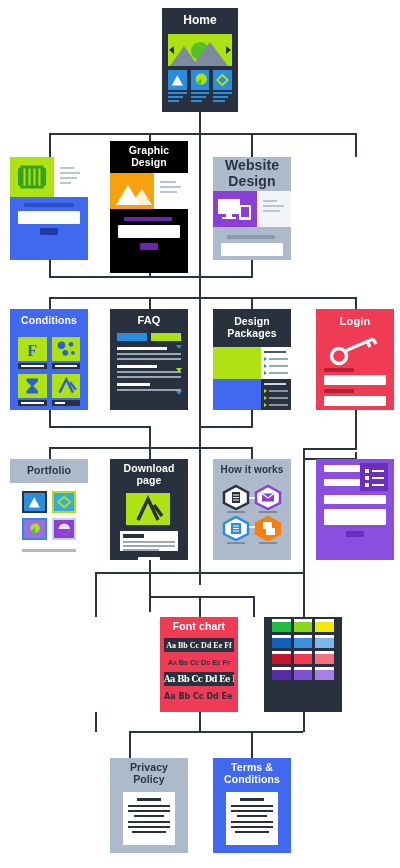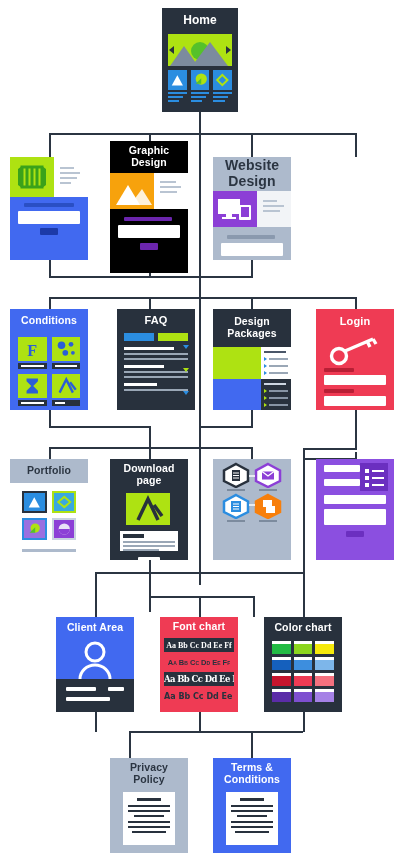--- a/index.html
+++ b/index.html
@@ -264,21 +264,21 @@
               </svg>
           </div>
           <div style="background:#28313d;height:6px;margin-top:2px;position:relative;">
               <div style="position:absolute;left:3px;top:2px;width:10px;height:2px;background:#fff;"></div>
             </div>
         </div>
       </div>
     </div>
   </div>
 
-  <div class="node" style="left:110px; top:309px; width:78px; height:101px; background:#28313d;margin-left:7px;">
+  <div class="node" style="left:110px; top:309px; width:78px; height:101px; background:#28313d;">
     <div class="hdr" style="height:22px; font-size:11px;">FAQ</div>
     <div class="body" style="padding:2px 7px;">
       <div style="display:flex; gap:4px;">
         <div style="flex:1;height:8px;background:#2b8de0;"></div>
         <div style="flex:1;height:8px;background:#aee212;"></div>
       </div>
       <div style="margin-top:6px;">
         <div style="height:3px;background:#fff;width:78%;"></div>
         <div style="height:2px;background:#9aa7b6;width:100%;margin-top:3px;"></div>
         <div style="height:2px;background:#9aa7b6;width:100%;margin-top:3px;"></div>
@@ -408,20 +408,21 @@
         <div style="height:4px;background:#28313d;width:40%;"></div>
         <div style="height:2px;background:#9aa7b6;width:100%;margin-top:3px;"></div>
         <div style="height:2px;background:#9aa7b6;width:100%;margin-top:2px;"></div>
         <div style="height:2px;background:#9aa7b6;width:70%;margin-top:2px;"></div>
       </div>
       <div class="bar" style="left:28px; top:66px; width:22px; height:7px; background:#ffffff;"></div>
     </div>
   </div>
 
   <div class="node" style="left:213px; top:459px; width:78px; height:101px; background:#adbacc;">
+    <div class="hdr dark-text" style="height:22px; font-size:10px;">How it works</div>
     <div class="body" style="padding:3px 8px;">
       <div style="display:grid;grid-template-columns:1fr 1fr;gap:2px;">
         <div>
           <svg width="100%" height="26" viewBox="0 0 30 26">
               <polygon points="15,2 27,8.5 27,19 15,25 3,19 3,8.5" fill="#ffffff" stroke="#28313d" stroke-width="2.5"></polygon>
               <rect x="11" y="8" width="8" height="11" fill="#28313d"></rect>
               <g stroke="#fff" stroke-width="1">
                 <path d="M12 11 H18 M12 13.5 H18 M12 16 H18"></path>
               </g>
             </svg>
@@ -474,57 +475,40 @@
         </svg>
       </div>
       <div class="bar" style="left:8px; top:6px; width:36px; height:7px; background:#ffffff;"></div>
       <div class="bar" style="left:8px; top:20px; width:36px; height:7px; background:#ffffff;"></div>
       <div class="bar" style="left:8px; top:36px; right:8px; height:9px; background:#ffffff;"></div>
       <div class="bar" style="left:8px; top:50px; right:8px; height:16px; background:#ffffff;"></div>
       <div class="bar" style="left:30px; top:72px; width:18px; height:6px; background:#6b2fc0;"></div>
     </div>
   </div>
 
-  <div class="node" style="left:56px; top:617px; width:78px; height:95px; background:#28313d;">
-    <div class="hdr" style="height:22px; font-size:10.5px; background:#4169f0;">Client Area</div>
-    <div class="body">
-      <div style="position:absolute;left:0;top:0;right:0;height:40px;background:#4169f0;">
-        <svg width="100%" height="40" viewBox="0 0 78 40">
-            <g fill="none" stroke="#ffffff" stroke-width="3">
-              <circle cx="39" cy="13" r="9"></circle>
-              <path d="M24 40 a15 14 0 0 1 30 0"></path>
-            </g>
-          </svg>
-      </div>
-      <div class="bar" style="left:10px; top:48px; width:30px; height:4px; background:#ffffff;"></div>
-      <div class="bar" style="left:52px; top:48px; width:16px; height:4px; background:#ffffff;"></div>
-      <div class="bar" style="left:10px; top:58px; width:44px; height:4px; background:#ffffff;"></div>
-    </div>
-  </div>
 
   <div class="node" style="left:160px; top:617px; width:78px; height:95px; background:#ef3b54;">
     <div class="hdr" style="height:20px; font-size:10.5px;">Font chart</div>
     <div class="body" style="padding:1px 4px;">
       <div style="background:#28313d;height:14px;display:flex;align-items:center;justify-content:center;margin-bottom:3px;">
         <span style="color:#ffffff;font-size:8px;font-weight:bold;font-family:'Liberation Serif',serif;white-space:nowrap;overflow:hidden;">Aa Bb Cc Dd Ee Ff</span>
       </div>
       <div style="background:#ef3b54;height:14px;display:flex;align-items:center;justify-content:center;margin-bottom:3px;">
         <span style="color:#28313d;font-size:7.5px;font-weight:bold;font-variant:small-caps;font-family:'Liberation Sans',sans-serif;white-space:nowrap;overflow:hidden;">Aa Bb Cc Dd Ee Ff</span>
       </div>
       <div style="background:#28313d;height:14px;display:flex;align-items:center;justify-content:center;margin-bottom:3px;">
         <span style="color:#ffffff;font-size:8.5px;font-weight:bold;letter-spacing:-0.6px;font-family:'DejaVu Serif',serif;white-space:nowrap;overflow:hidden;">Aa Bb Cc Dd Ee Ff</span>
       </div>
       <div style="background:#ef3b54;height:14px;display:flex;align-items:center;justify-content:center;">
         <span style="color:#28313d;font-size:8px;font-weight:bold;font-family:'DejaVu Sans',sans-serif;white-space:nowrap;overflow:hidden;">Aa Bb Cc Dd Ee Ff</span>
       </div>
     </div>
   </div>
 
   <div class="node" style="left:264px; top:617px; width:78px; height:95px; background:#28313d;">
-    <div class="hdr" style="height:22px; font-size:10.5px;">Color chart</div>
     <div class="body" style="padding:2px 8px;">
       <div style="display:grid;grid-template-columns:1fr 1fr 1fr;gap:3px;">
         <div style="height:13px;background:#22bb44;border-top:3px solid #ffffff;"></div>
         <div style="height:13px;background:#8cd61e;border-top:3px solid #ffffff;"></div>
         <div style="height:13px;background:#f5e90a;border-top:3px solid #ffffff;"></div>
         <div style="height:13px;background:#1560bd;border-top:3px solid #ffffff;"></div>
         <div style="height:13px;background:#3d8ede;border-top:3px solid #ffffff;"></div>
         <div style="height:13px;background:#7db6ea;border-top:3px solid #ffffff;"></div>
         <div style="height:13px;background:#c7152e;border-top:3px solid #ffffff;"></div>
         <div style="height:13px;background:#ef3b54;border-top:3px solid #ffffff;"></div>

